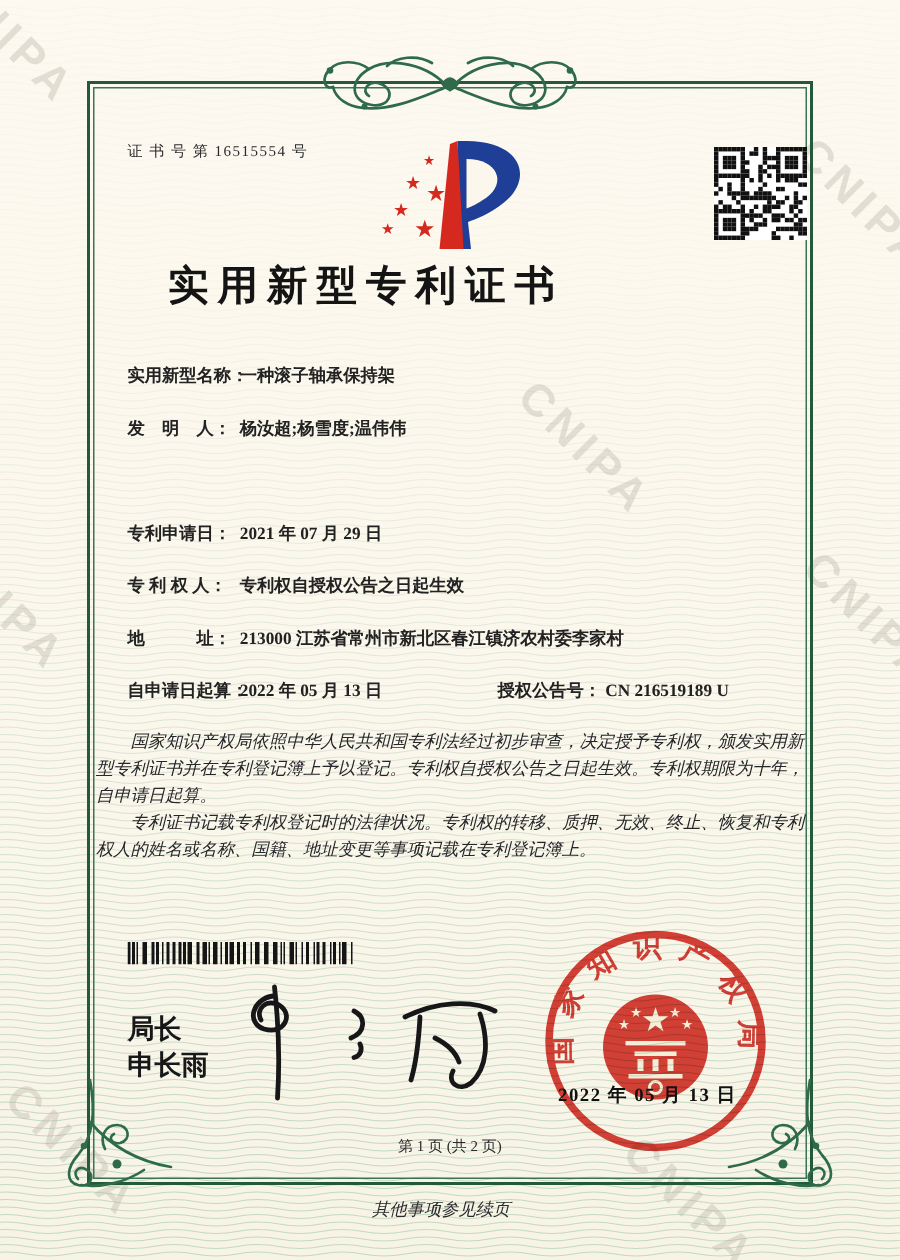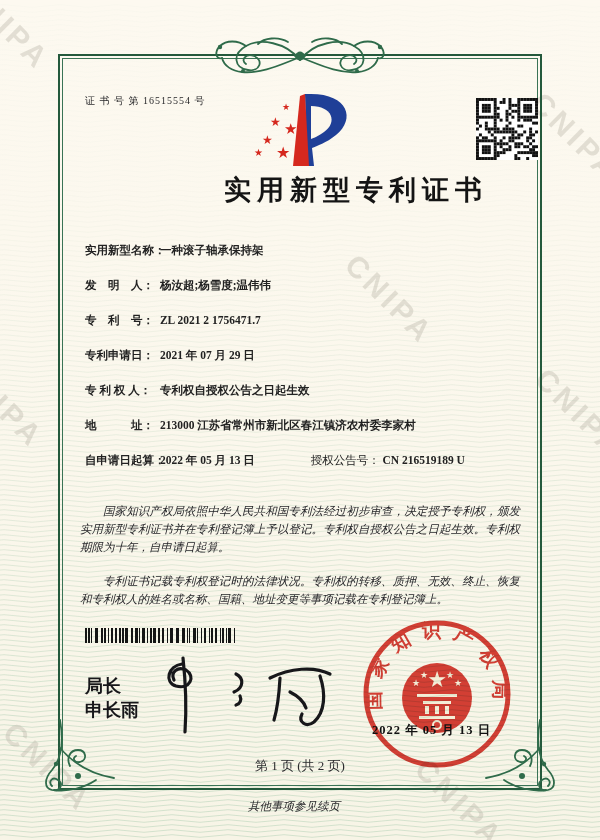--- a/index.html
+++ b/index.html
@@ -14,37 +14,37 @@
   .wm{position:absolute;font-family:"Liberation Sans","DejaVu Sans",sans-serif;
       font-weight:bold;font-size:30px;letter-spacing:4px;color:rgba(184,178,165,.38);
       transform:rotate(45deg);transform-origin:left top;white-space:nowrap;pointer-events:none;}
   
   .frame{position:absolute;left:58px;top:54px;width:480px;height:732px;
          border:2px solid #24593c;}
   .frame-inner{position:absolute;left:2px;top:2px;right:2px;bottom:2px;
          border:1px solid #3a7355;}
   
   .cert-no{position:absolute;left:85px;top:94px;font-size:10px;letter-spacing:1px;color:#2a2a2c;}
-  .title{position:absolute;left:0;top:172px;width:488px;text-align:right;
+  .title{position:absolute;left:0;top:172px;width:488px;text-align:center;
          font-size:27px;font-weight:bold;letter-spacing:6px;color:#141414;}
   
   .row{position:absolute;left:85px;font-size:11.5px;white-space:nowrap;color:#222;}
   .flabel{display:inline-block;width:72px;font-weight:600;}
   .fvalue{font-weight:700;}
-  .grant2{margin-left:53px;font-weight:400;}
+  .grant2{margin-left:74px;font-weight:700;}
   
   .paras{position:absolute;left:64px;top:486px;width:472px;font-size:11.5px;
          line-height:18px;text-align:justify;font-style:italic;color:#26262a;}
-  .paras p{margin:16px;text-indent:2em;}
+  .paras p{margin:0;text-indent:2em;}
   
   .officer{position:absolute;left:85px;top:674px;
            font-family:"Liberation Sans","DejaVu Sans",sans-serif;
            font-weight:700;font-size:18px;line-height:24px;color:#17171a;}
   
-  .pageno{position:absolute;left:0;top:757px;width:600px;text-align:center;font-size:13px;color:#2b2b2e;}
+  .pageno{position:absolute;left:0;top:757px;width:600px;text-align:center;font-size:10px;color:#2b2b2e;}
   .note{position:absolute;left:0;top:799px;width:588px;text-align:center;
         font-size:11.5px;font-style:italic;color:#2b2b2e;}
   .seal-date{position:absolute;left:372px;top:722px;font-size:12.5px;font-weight:bold;
              color:#111;letter-spacing:1px;z-index:6;}
   .seal-wrap{position:absolute;left:357px;top:614px;z-index:5;mix-blend-mode:multiply;opacity:.94;}
 </style>
 </head>
 <body>
 
 <div class="page">
@@ -512,24 +512,20 @@
   <div class="title">实用新型专利证书</div>
 
   <div class="row" style="top:243px">
     <span class="flabel">实用新型名称：</span>
     <span class="fvalue">一种滚子轴承保持架</span>
   </div>
   <div class="row" style="top:278px">
     <span class="flabel">发　明　人：</span>
     <span class="fvalue">杨汝超;杨雪度;温伟伟</span>
   </div>
-  <div class="row" style="top:313px">
-    <span class="flabel">专　利　号：</span>
-    <span class="fvalue">ZL 2021 2 1756471.7</span>
-  </div>
   <div class="row" style="top:348px">
     <span class="flabel">专利申请日：</span>
     <span class="fvalue">2021 年 07 月 29 日</span>
   </div>
   <div class="row" style="top:383px">
     <span class="flabel">专 利 权 人：</span>
     <span class="fvalue">专利权自授权公告之日起生效</span>
   </div>
   <div class="row" style="top:418px">
     <span class="flabel">地　　　址：</span>

